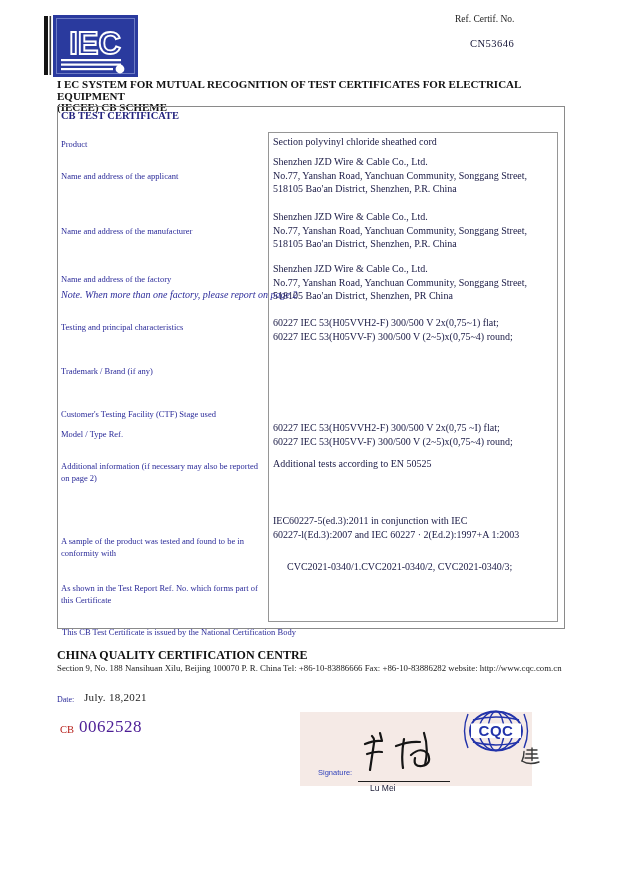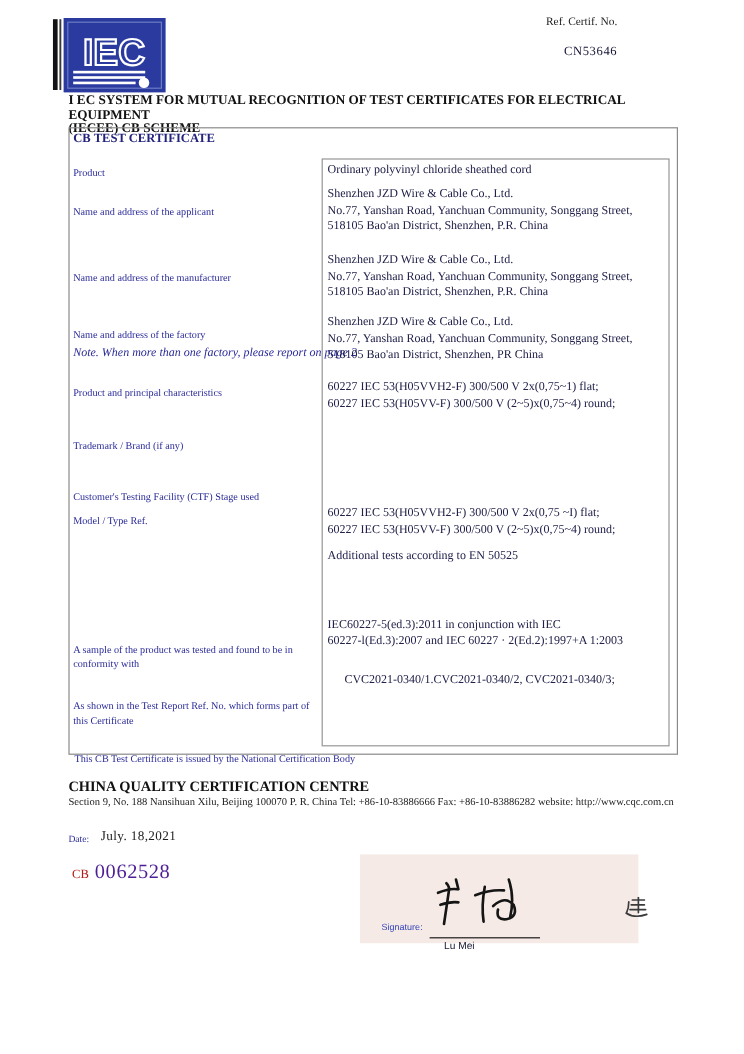--- a/index.html
+++ b/index.html
@@ -57,51 +57,53 @@
   <div class="abs ref-value" style="left:470px;top:38px;">CN53646</div>
 
   <div class="abs scheme-title pre" style="left:57px;top:79px;">I EC SYSTEM FOR MUTUAL RECOGNITION OF TEST CERTIFICATES FOR ELECTRICAL EQUIPMENT
 (IECEE) CB SCHEME</div>
 
   <div class="abs cert-box">
     <div class="abs cert-title">CB TEST CERTIFICATE</div>
     <div class="abs value-box"></div>
 
     <div class="abs lbl" style="top:32px;">Product</div>
-    <div class="abs val pre" style="top:28px;">Ordinary polyvinyl chloride sheathed cord</div>
+    <div class="abs val pre" style="top:28px;">Section polyvinyl chloride sheathed cord</div>
 
     <div class="abs lbl" style="top:64px;">Name and address of the applicant</div>
     <div class="abs val pre" style="top:48px;">Shenzhen JZD Wire &amp; Cable Co., Ltd.
 No.77, Yanshan Road, Yanchuan Community, Songgang Street,
 518105 Bao'an District, Shenzhen, P.R. China</div>
 
     <div class="abs lbl" style="top:119px;">Name and address of the manufacturer</div>
     <div class="abs val pre" style="top:103px;">Shenzhen JZD Wire &amp; Cable Co., Ltd.
 No.77, Yanshan Road, Yanchuan Community, Songgang Street,
 518105 Bao'an District, Shenzhen, P.R. China</div>
 
     <div class="abs lbl" style="top:167px;">Name and address of the factory</div>
     <div class="abs note" style="left:3px;top:182px;">
       <i>Note. When more than one factory, please report on page 2</i></div>
     <div class="abs val pre" style="top:155px;">Shenzhen JZD Wire &amp; Cable Co., Ltd.
 No.77, Yanshan Road, Yanchuan Community, Songgang Street,
 518105 Bao'an District, Shenzhen, PR China</div>
 
-    <div class="abs lbl" style="top:215px;">Product and principal characteristics</div>
+    <div class="abs lbl" style="top:215px;">Testing and principal characteristics</div>
     <div class="abs val pre" style="top:209px;">60227 IEC  53(H05VVH2-F) 300/500 V 2x(0,75~1) flat;
 60227 IEC  53(H05VV-F) 300/500 V (2~5)x(0,75~4) round;</div>
 
     <div class="abs lbl" style="top:302px;">Customer's Testing Facility (CTF) Stage used</div>
 
     <div class="abs lbl" style="top:259px;">Trademark / Brand (if any)</div>
 
     <div class="abs lbl" style="top:322px;">Model / Type Ref.</div>
     <div class="abs val pre" style="top:314px;">60227 IEC  53(H05VVH2-F) 300/500 V 2x(0,75 ~I) flat;
 60227 IEC  53(H05VV-F) 300/500 V (2~5)x(0,75~4) round;</div>
 
+    <div class="abs lbl pre" style="top:354px;">Additional information (if necessary may also be reported
+on page 2)</div>
     <div class="abs val pre" style="top:350px;">Additional tests according to EN 50525</div>
 
     <div class="abs lbl pre" style="top:429px;">A sample of the product was tested and found to be in
 conformity with</div>
     <div class="abs val pre" style="top:407px;">IEC60227-5(ed.3):2011 in conjunction with IEC
 60227-l(Ed.3):2007 and IEC 60227 · 2(Ed.2):1997+A 1:2003</div>
 
     <div class="abs lbl pre" style="top:476px;">As shown in the Test Report Ref. No. which forms part of
 this Certificate</div>
     <div class="abs val val-indent pre" style="top:453px;">CVC2021-0340/1.CVC2021-0340/2, CVC2021-0340/3;</div>
@@ -131,20 +133,35 @@
           <path d="M66,5 q5,15 1,32"></path>
           <path d="M53,27 q10,-9 17,-1 q4,10 -6,12 q-9,1 -7,-8"></path>
         </g>
       </svg>
     </div>
     <div class="abs sig-label">Signature:</div>
     <div class="abs sig-line"></div>
     <div class="abs sig-name">Lu Mei</div>
   </div>
 
+  <div class="abs" style="left:462px;top:706px;">
+    <svg width="68" height="52" viewBox="0 0 68 52">
+      <g fill="none" stroke="#2233aa" stroke-width="1.4">
+        <ellipse cx="34" cy="25" rx="26" ry="19.5" stroke-width="2"></ellipse>
+        <ellipse cx="34" cy="25" rx="17" ry="19.5"></ellipse>
+        <ellipse cx="34" cy="25" rx="8" ry="19.5"></ellipse>
+        <path d="M11,14 Q34,8 57,14"></path>
+        <path d="M11,36 Q34,42 57,36"></path>
+        <path d="M6,8 Q-1,25 6,42"></path>
+        <path d="M62,8 Q69,25 62,42"></path>
+      </g>
+      <rect x="9" y="17.5" width="50" height="14.5" fill="#ffffff"></rect>
+      <text x="34" y="29.5" text-anchor="middle" font-family="Liberation Sans, sans-serif" font-size="15" font-weight="bold" fill="#2233aa" letter-spacing="0.5">CQC</text>
+    </svg>
+  </div>
 
   <div class="abs" style="left:520px;top:747px;">
     <svg width="20" height="20" viewBox="0 0 20 20">
       <g fill="none" stroke="#3a3a3a" stroke-width="1.4" stroke-linecap="round">
         <path d="M7,3 L17,3"></path>
         <path d="M6,7 L17,7"></path>
         <path d="M5,11 L18,11"></path>
         <path d="M12,1 L12,13.5"></path>
         <path d="M4,4.5 Q4,10 2,14"></path>
         <path d="M2,14 Q9,18.5 19,15"></path>

